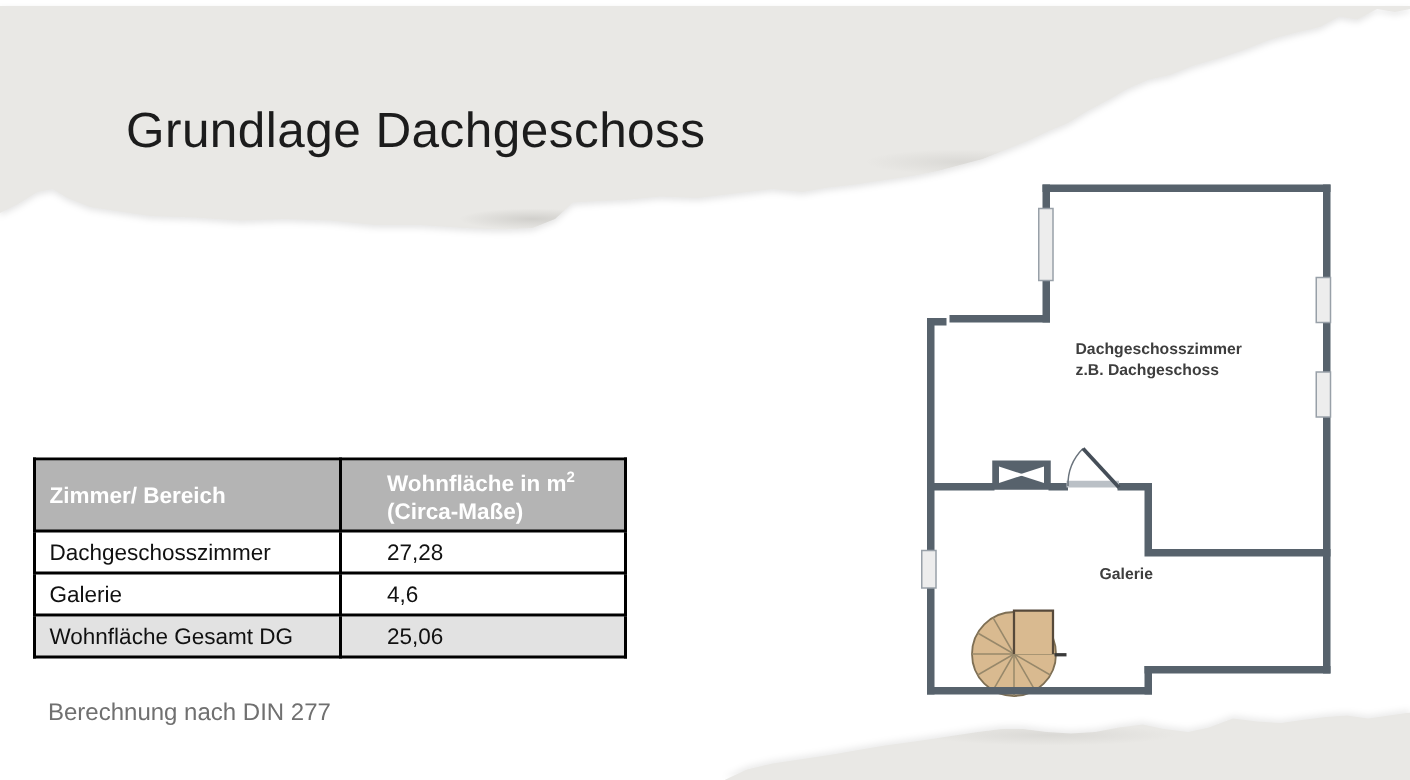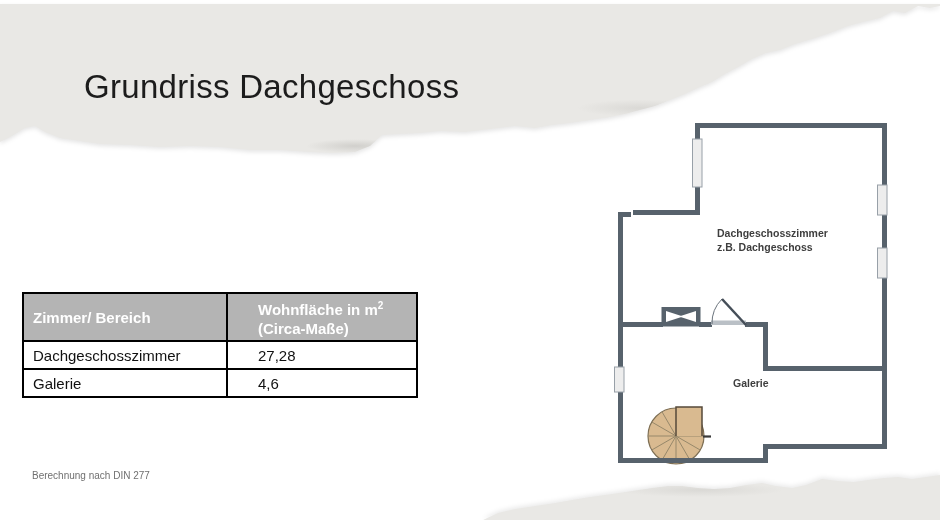--- a/index.html
+++ b/index.html
@@ -34,21 +34,21 @@
 
   
   .page-title {
     left: 84px; top: 68px;
     font-size: 33px; font-weight: 400; letter-spacing: 0.3px;
     color: #1c1c1c; white-space: nowrap;
   }
 
   
   .area-table {
-    left: 22px; top: 292px;
+    left: 22px; top: 305px;
     border-collapse: collapse;
     table-layout: fixed;
     font-size: 15px;
     color: #111;
   }
   .area-table td, .area-table th {
     border: 2px solid #000;
     padding: 0 0 0 9px;
     text-align: left;
     vertical-align: middle;
@@ -65,21 +65,21 @@
     line-height: 19px;
     vertical-align: middle;
   }
   .area-table thead sup { font-size: 10px; }
   .area-table tbody tr { height: 28px; background: #ffffff; }
   .area-table tbody tr.total { background: #e2e2e2; }
 
   
   .footnote {
     left: 32px; top: 468px;
-    font-size: 10px; line-height: 16.5px;
+    font-size: 16px; line-height: 16.5px;
     color: #707070;
   }
 
   
   .plan-label {
     font-size: 10.5px; line-height: 14px; font-weight: 600;
     color: #3e3e3e; white-space: nowrap;
   }
   #room1-label { left: 717px; top: 226px; }
   #room2-label { left: 733px; top: 376px; }
@@ -92,21 +92,21 @@
 <div id="canvas">
 
   <div class="torn-top-wrap">
     <div class="torn-top"></div>
   </div>
 
   <div class="torn-bottom-wrap">
     <div class="torn-bottom"></div>
   </div>
 
-  <div class="abs page-title">Grundriss Dachgeschoss</div>
+  <div class="abs page-title">Grundlage Dachgeschoss</div>
 
   <svg class="abs" style="left:0; top:0;" width="940" height="520" viewBox="0 0 940 520">
 
     <g>
       <circle cx="676" cy="436" r="28" fill="#d9ba90" stroke="#7e6f54" stroke-width="1.2"></circle>
       <g stroke="#97886a" stroke-width="1">
         <line x1="676" y1="436" x2="662" y2="411.8"></line>
         <line x1="676" y1="436" x2="651.8" y2="422"></line>
         <line x1="676" y1="436" x2="648" y2="436"></line>
         <line x1="676" y1="436" x2="651.8" y2="450"></line>
@@ -176,20 +176,24 @@
     </thead>
     <tbody>
       <tr>
         <td class="c1">Dachgeschosszimmer</td>
         <td class="c2">27,28</td>
       </tr>
       <tr>
         <td class="c1">Galerie</td>
         <td class="c2">4,6</td>
       </tr>
+      <tr class="total">
+        <td class="c1">Wohnfläche Gesamt DG</td>
+        <td class="c2">25,06</td>
+      </tr>
     </tbody>
   </table>
 
   <div class="abs footnote">
     <div>Berechnung nach DIN 277</div>
   </div>
 
 </div>
 
 </body></html>

